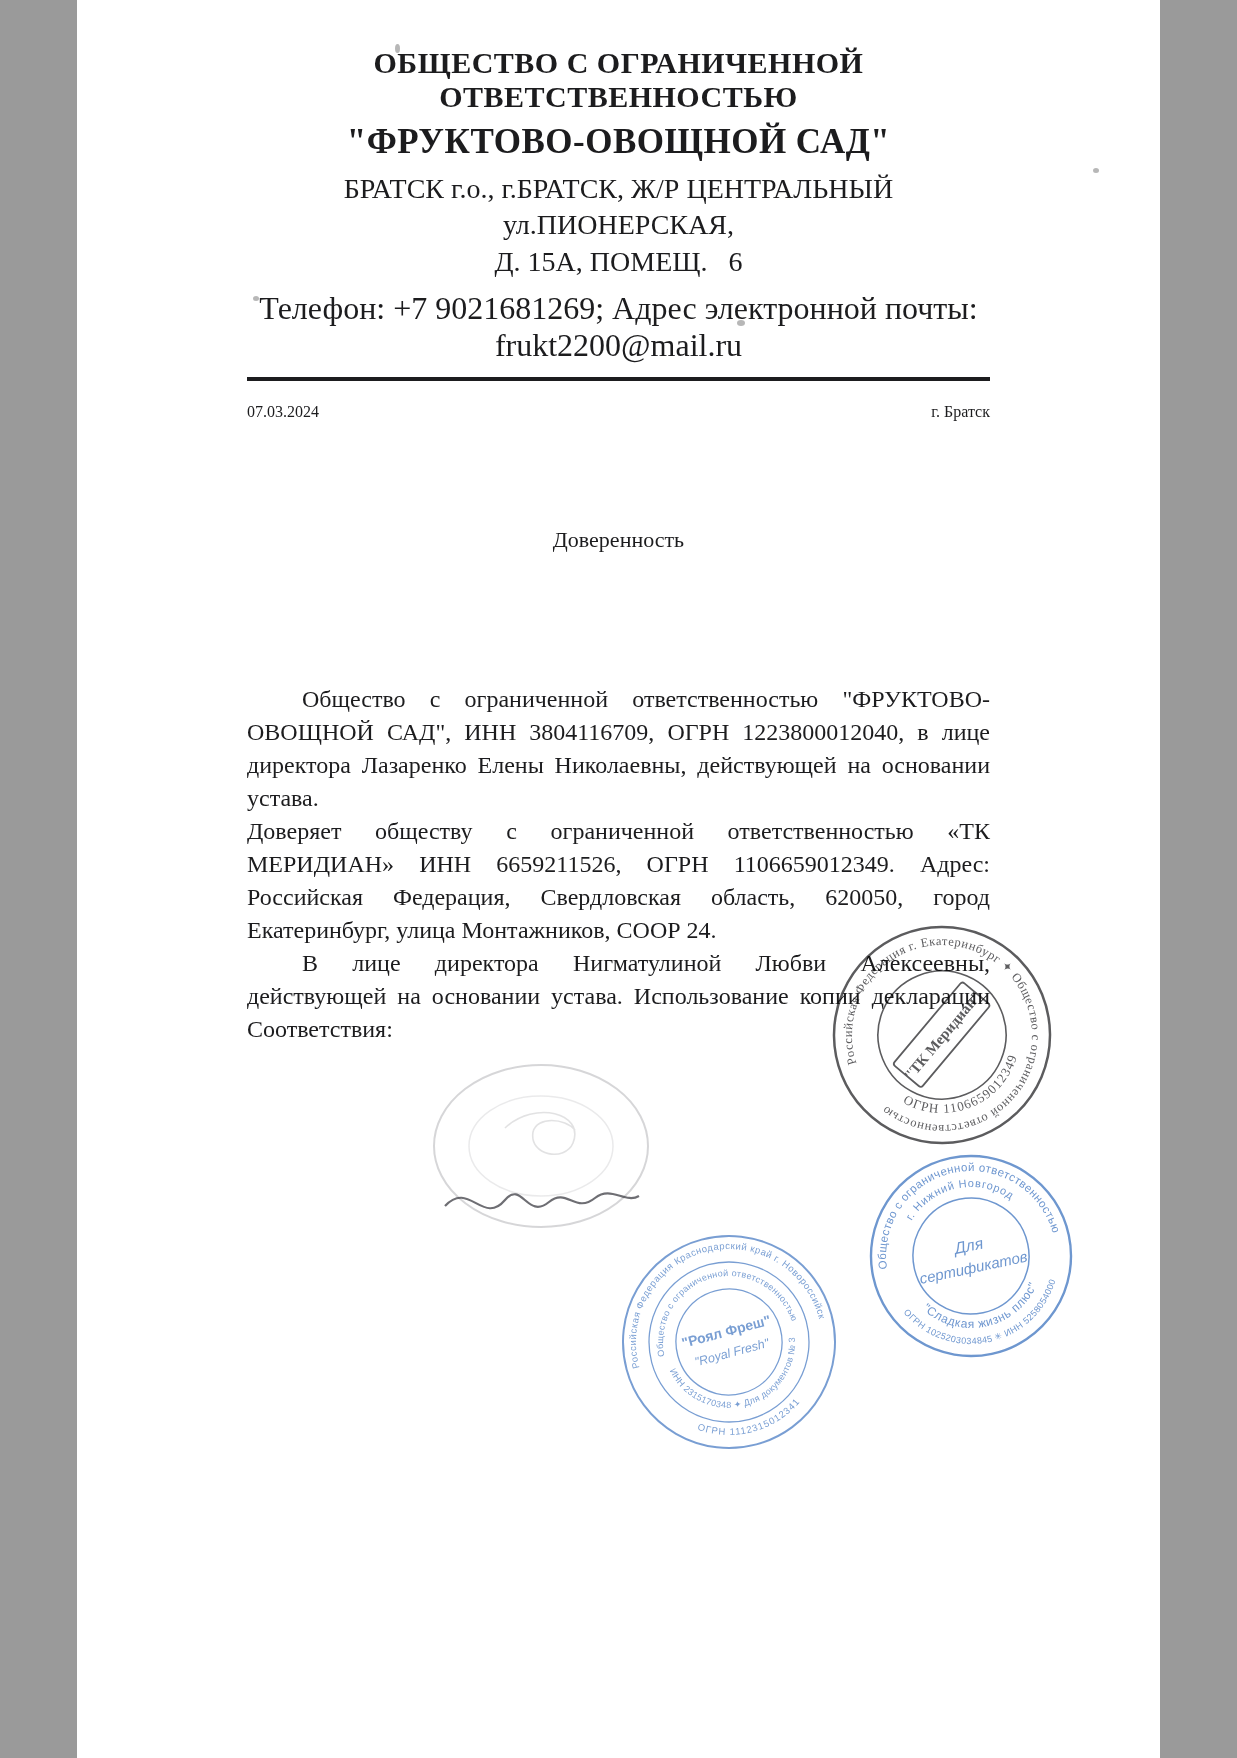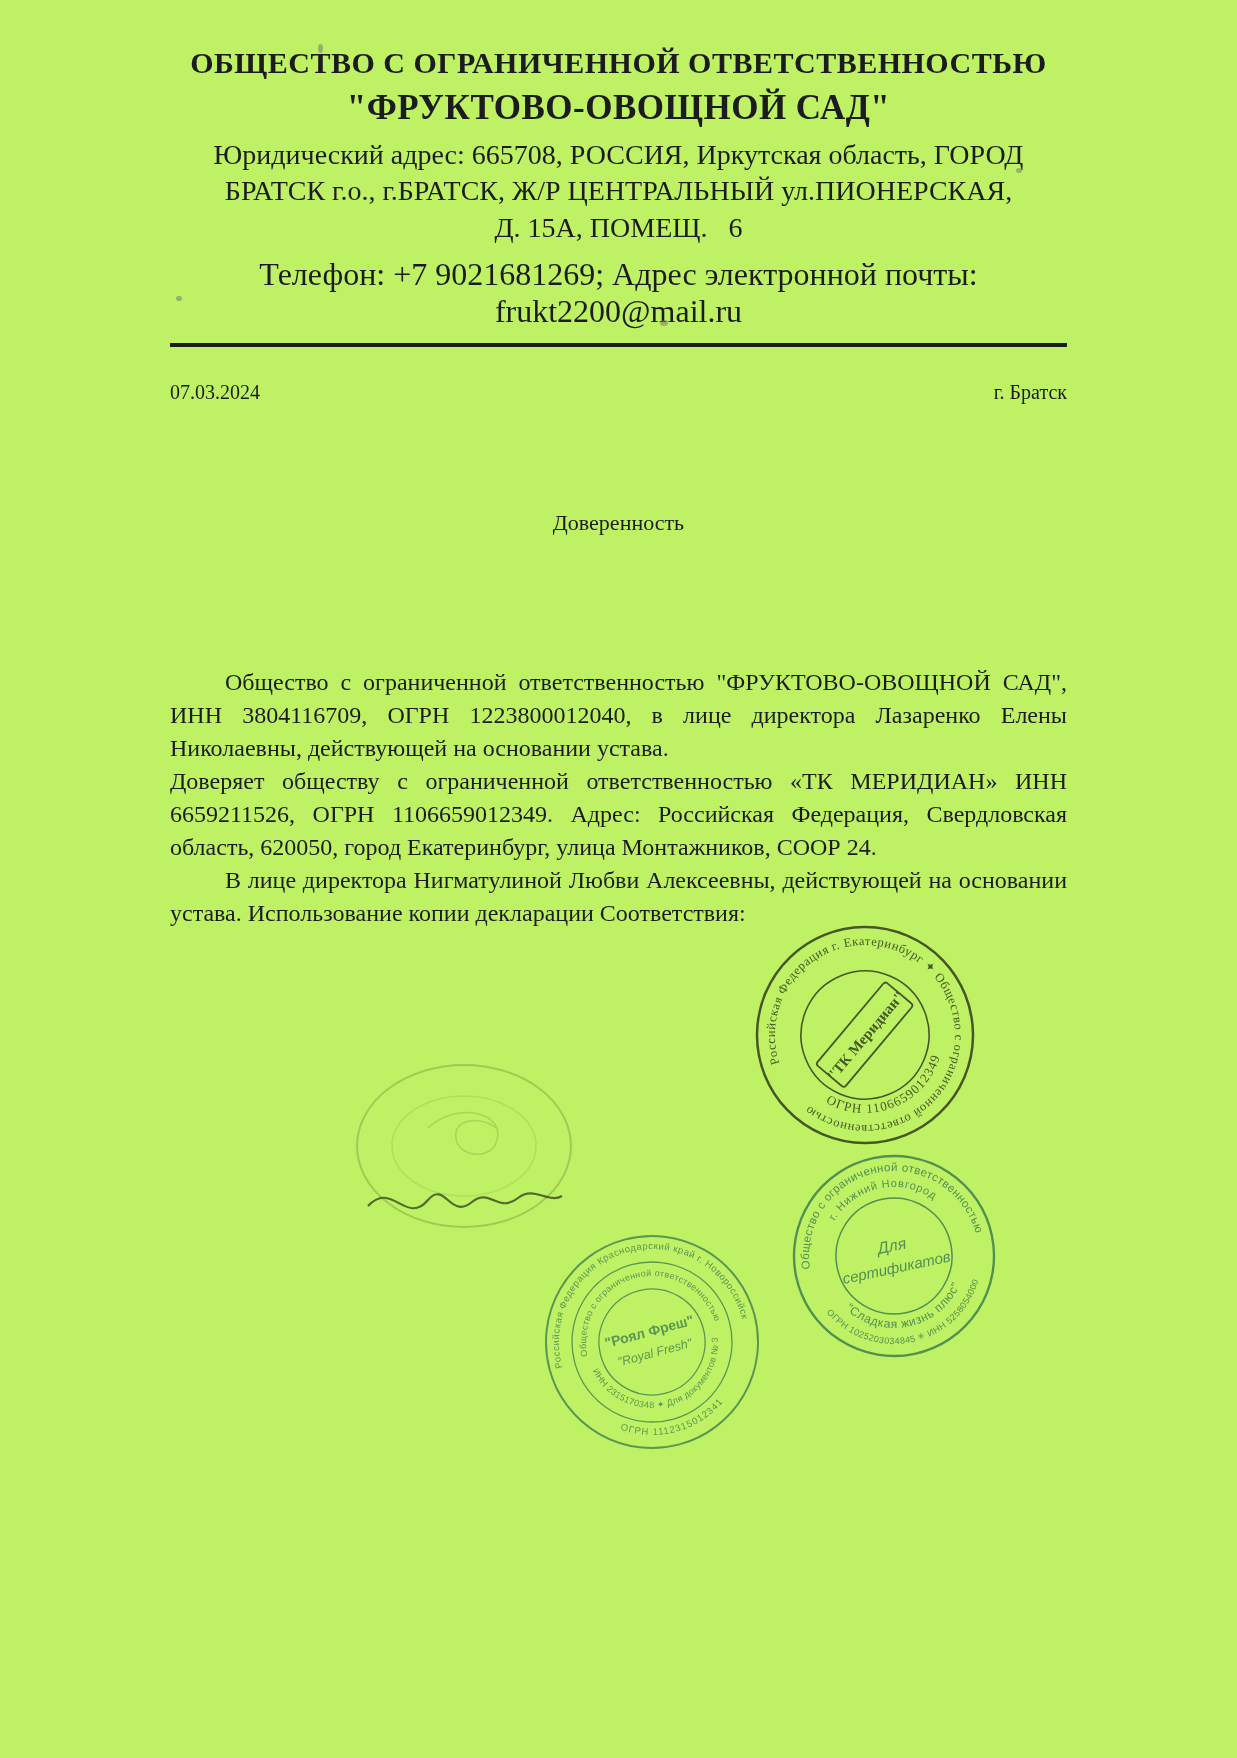--- a/index.html
+++ b/index.html
@@ -1,33 +1,33 @@
 <!DOCTYPE html>
 <html><head>
 <meta charset="utf-8">
 <style>
   html,body { margin:0; padding:0; background:#9a9a9a; }
   .page {
     position:relative;
-    width:1237px; height:1758px;
+    width:1083px; height:1758px;
     margin:0 auto;
-    background:#bef264;
+    background:#ffffff;
     font-family:"Liberation Serif", serif;
     color:#1c1c1e;
     overflow:hidden;
   }
   .content { padding:46px 170px 0 170px; }
 
   .h-line1 { text-align:center; font-weight:bold; font-size:30px; letter-spacing:0.5px; }
   .h-line2 { text-align:center; font-weight:bold; font-size:35px; margin-top:8px; letter-spacing:0.5px; }
   .h-addr  { text-align:center; font-size:28px; line-height:1.3; margin-top:9px; }
   .h-contacts { text-align:center; font-size:32px; margin-top:10px; }
   .rule { border:none; border-top:4px solid #1d1d1f; margin:13px 0 0 0; }
 
-  .meta-row { display:flex; justify-content:space-between; font-size:20px; margin-top:34px; }
+  .meta-row { display:flex; justify-content:space-between; font-size:16px; margin-top:22px; }
 
   .doc-title { text-align:center; font-size:22px; margin-top:106px; }
 
   .body-text { margin-top:130px; font-size:24px; line-height:1.375; text-align:justify; }
   .body-text p { margin:0; }
   .p-indent { text-indent:55px; }
   .p4 { margin-top:18px; }
   .p4 b { font-weight:bold; }
 
   .sig-row { display:flex; align-items:flex-end; font-size:24px; margin-top:182px; }
@@ -49,21 +49,20 @@
 </head>
 <body>
 
 <div class="page">
 
   <div class="content">
 
     <div class="h-line1">ОБЩЕСТВО С ОГРАНИЧЕННОЙ ОТВЕТСТВЕННОСТЬЮ</div>
     <div class="h-line2">"ФРУКТОВО-ОВОЩНОЙ САД"</div>
     <div class="h-addr">
-      <div>Юридический адрес: 665708, РОССИЯ, Иркутская область, ГОРОД</div>
       <div>БРАТСК г.о., г.БРАТСК, Ж/Р ЦЕНТРАЛЬНЫЙ ул.ПИОНЕРСКАЯ,</div>
       <div>Д. 15А, ПОМЕЩ.&nbsp;&nbsp;&nbsp;6</div>
     </div>
     <div class="h-contacts">Телефон: +7 9021681269; Адрес электронной почты: frukt2200@mail.ru</div>
 
     <hr class="rule">
 
     <div class="meta-row">
       <span>07.03.2024</span>
       <span>г. Братск</span>

